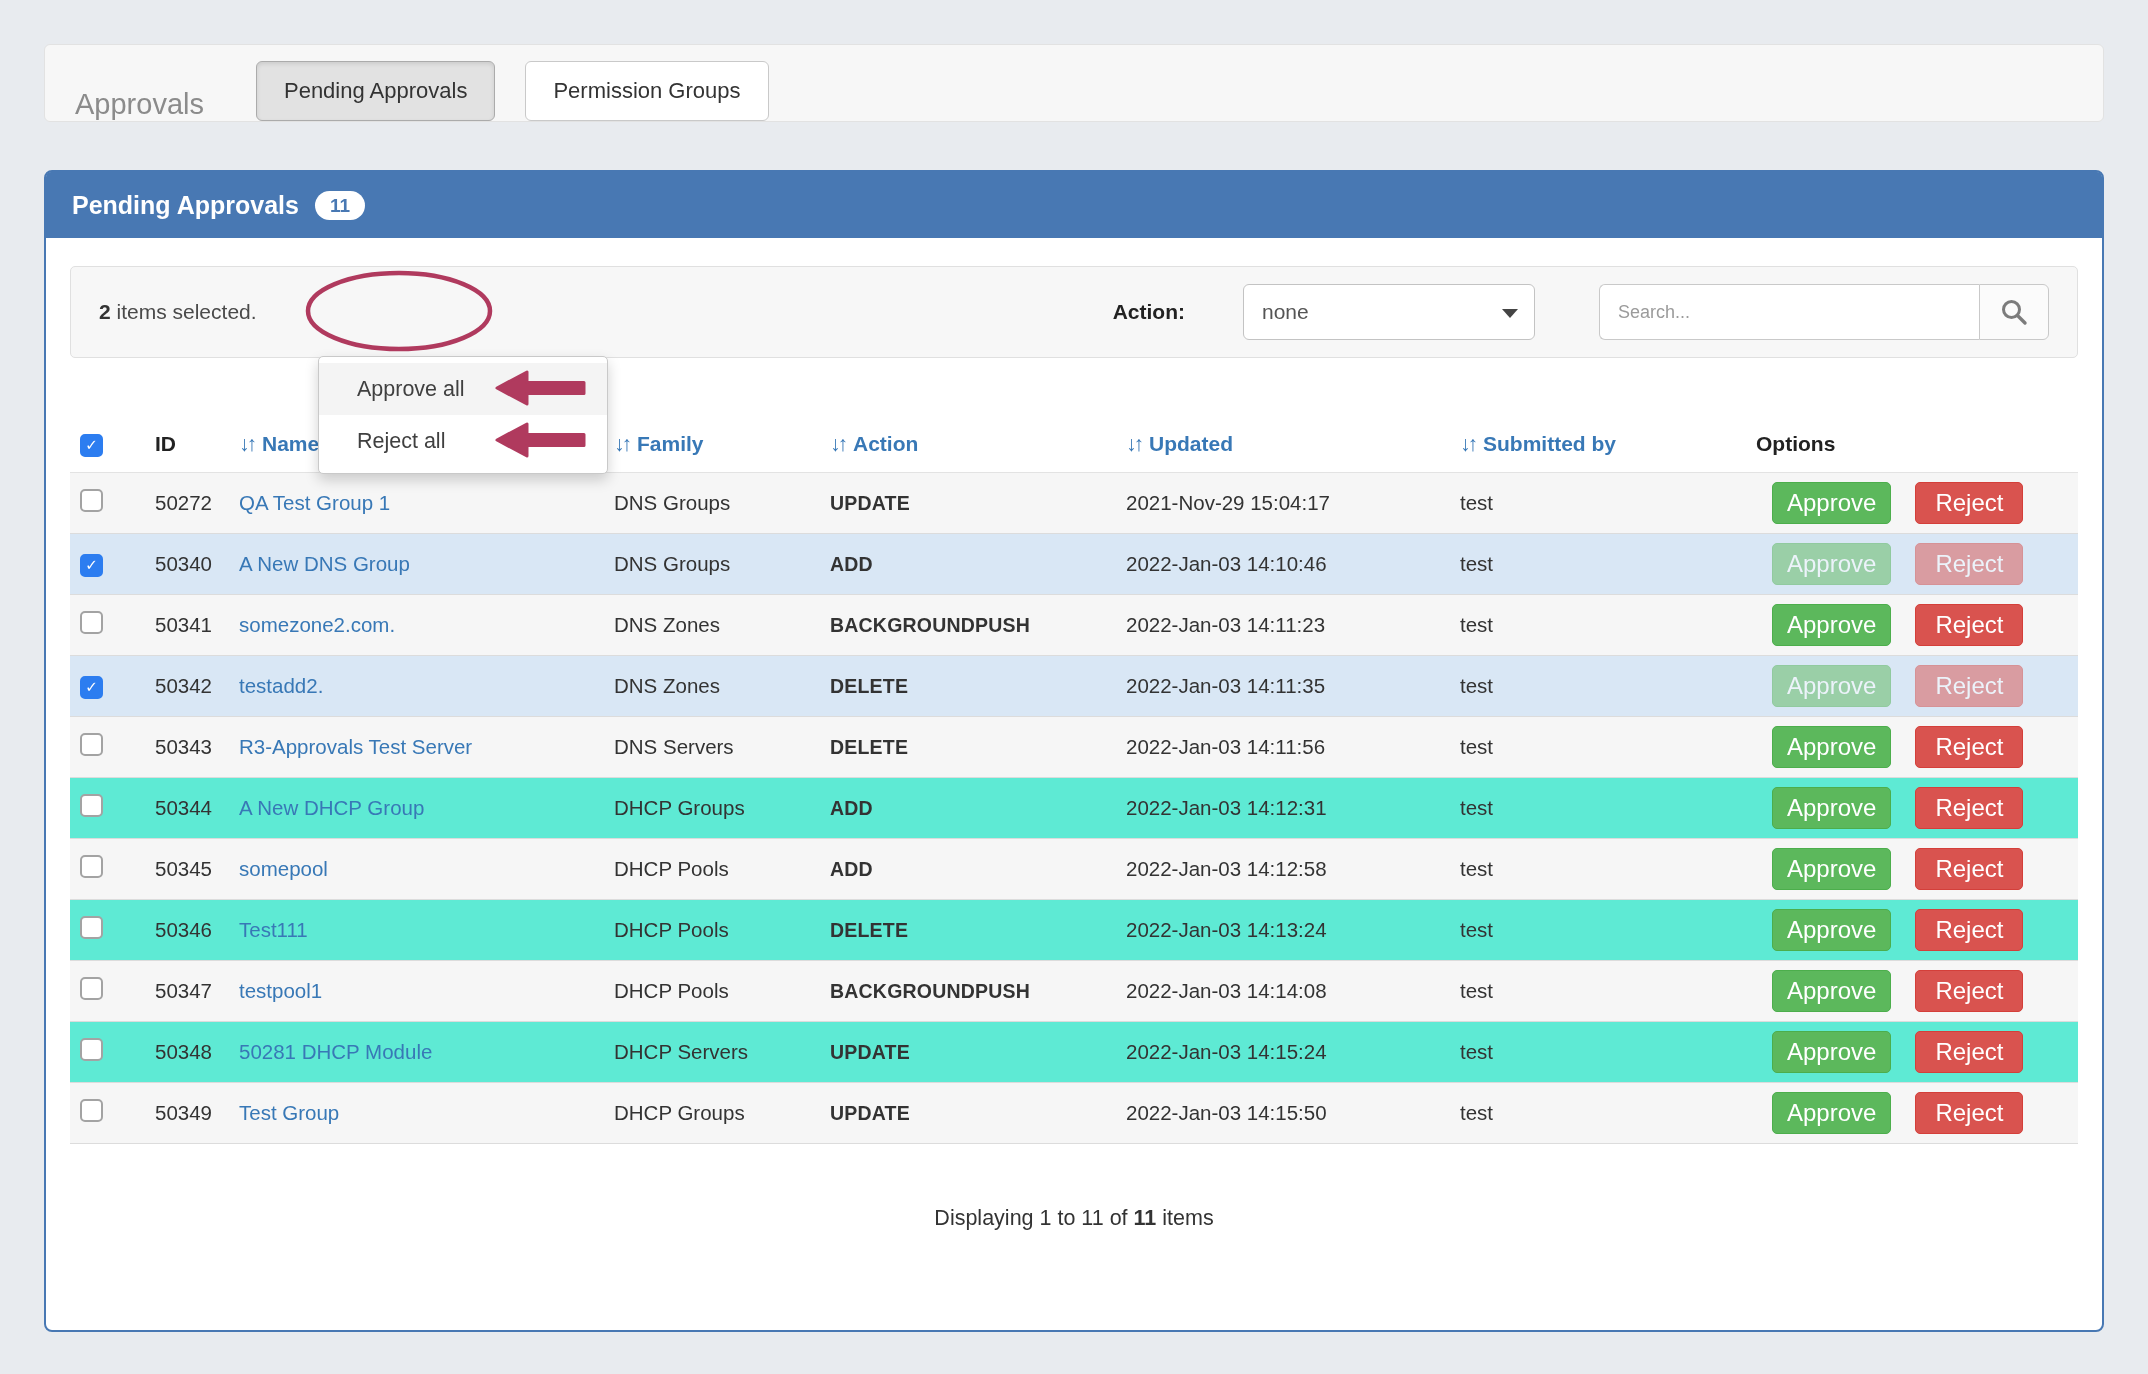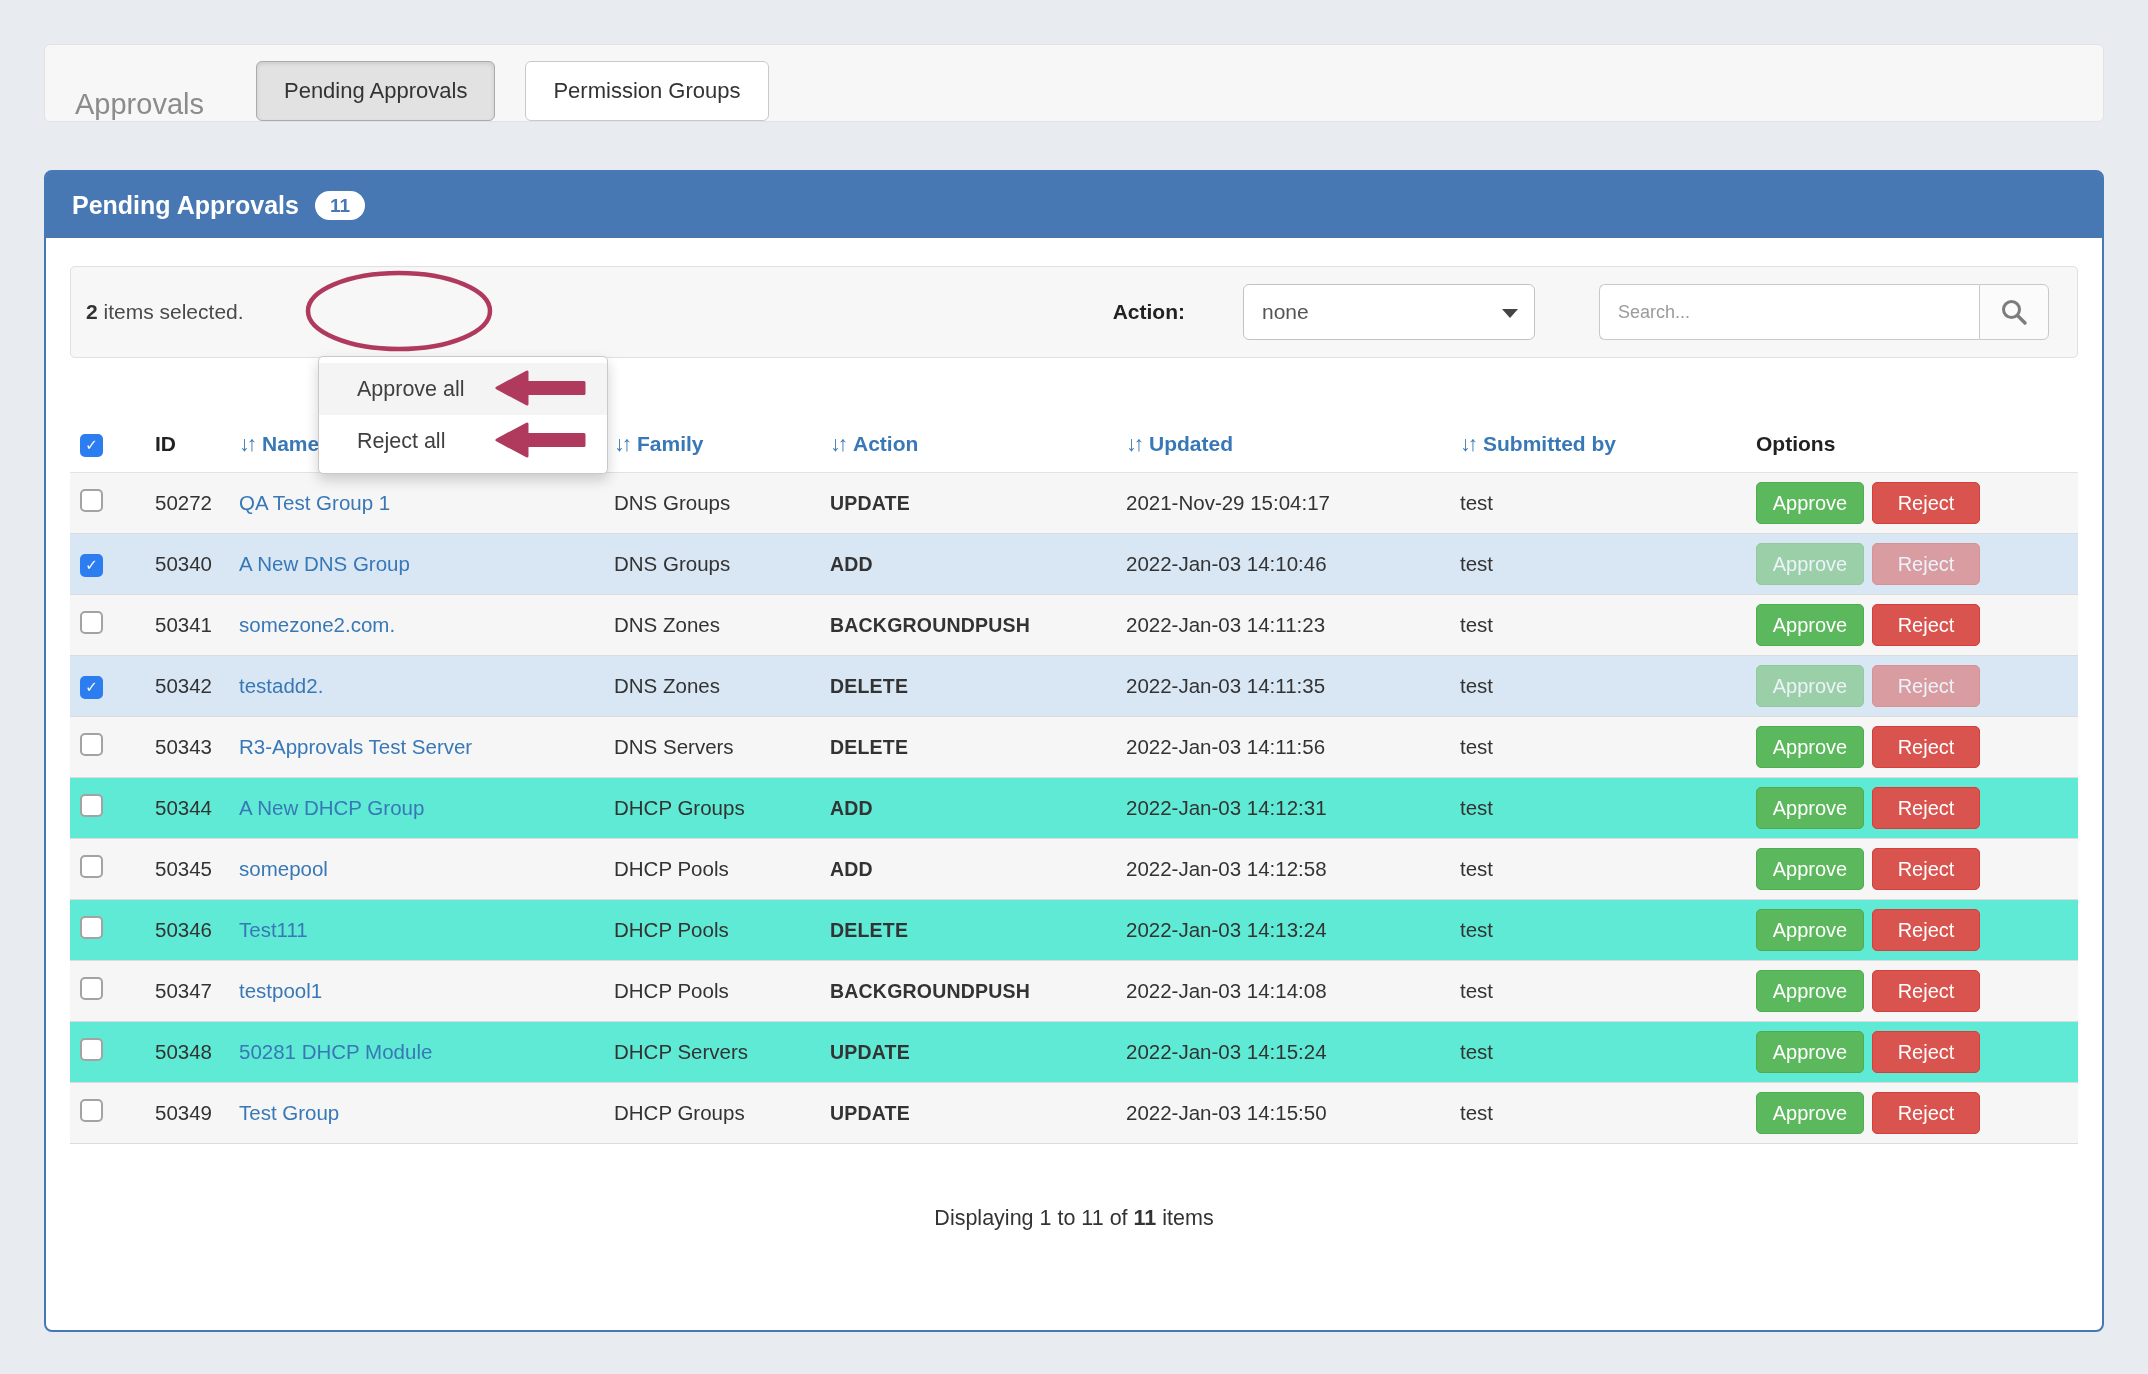--- a/index.html
+++ b/index.html
@@ -24,21 +24,21 @@
   .panel-header { height:66px; background:#4878b3; border-radius:5px 5px 0 0;
                   display:flex; align-items:center; padding-left:26px; }
   .panel-title { color:#ffffff; font-size:25px; font-weight:bold; }
   .count-badge { margin-left:16px; background:#ffffff; color:#4878b3; font-size:19px;
                  font-weight:bold; padding:5px 15px; border-radius:999px; line-height:1; }
   .panel-body { position:relative; padding:28px 24px 0 24px; }
 
   
   .toolbar { position:relative; height:92px; background:#f7f7f7; border:1px solid #e0e0e0;
              border-radius:5px; display:flex; align-items:center; }
-  .sel-text { margin-left:15px; font-size:21px; color:#4a4a4a; }
+  .sel-text { margin-left:28px; font-size:21px; color:#4a4a4a; }
   .sel-text b { color:#333; }
   .actions-block { position:absolute; left:248px; top:0; height:90px; width:162px;
                    background:#e9e9e9; display:flex; align-items:center; justify-content:center;
                    font-size:21px; color:#333; cursor:pointer; }
   .caret-down { display:inline-block; width:0; height:0; margin-left:12px;
                 border-left:7px solid transparent; border-right:7px solid transparent;
                 border-top:8px solid #444; }
   .toolbar-right { margin-left:auto; display:flex; align-items:center; padding-right:28px;gap:44px; }
   .action-label { font-size:21px; font-weight:bold; color:#222; margin-right:14px; }
   .select { position:relative; width:292px; height:56px; background:#fff; border:1px solid #c3c3c3;
@@ -74,22 +74,22 @@
   .trow { height:61px; border-bottom:1px solid #dcdcdc; background:#5eead4; }
   .trow.stripe { background:#f6f6f6; }
   .trow.selected { background:#d9e7f5; }
   .td { padding-left:10px; font-size:20.5px; color:#333; }
   .name-link { color:#3878b6; text-decoration:none; cursor:pointer; }
   .td-action { font-weight:bold; font-size:19.5px; letter-spacing:.2px; }
   .cb { width:23px; height:23px; border-radius:5px; border:2px solid #a3a3a3; background:#fff;
         display:inline-flex; align-items:center; justify-content:center; cursor:pointer; }
   .cb.checked { background:#2c7df0; border-color:#2c7df0; color:#fff; font-size:15px; font-weight:bold; }
   .btn { display:inline-block; min-width:108px; height:42px; line-height:40px; text-align:center;
-         border-radius:5px; font-size:20px; color:#fff; cursor:pointer; padding:0 14px;
-         font-family:"Liberation Sans","DejaVu Sans",sans-serif; }
+         border-radius:5px; font-size:24px; color:#fff; cursor:pointer; padding:0 14px;
+         font-family:"Liberation Sans","DejaVu Sans",sans-serif;margin-left:16px; }
   .btn.approve { background:#5cb85c; border:1px solid #4cae4c; margin-right:8px; }
   .btn.reject  { background:#d9534f; border:1px solid #d43f3a; }
   .btn.dim { opacity:.5; }
 
   .tfooter { margin-top:62px; text-align:center; font-size:21.5px; color:#333; }
 
   
   .annotations { position:absolute; left:0; top:0; width:2148px; height:1374px;
                  pointer-events:none; z-index:60; }
 </style>

